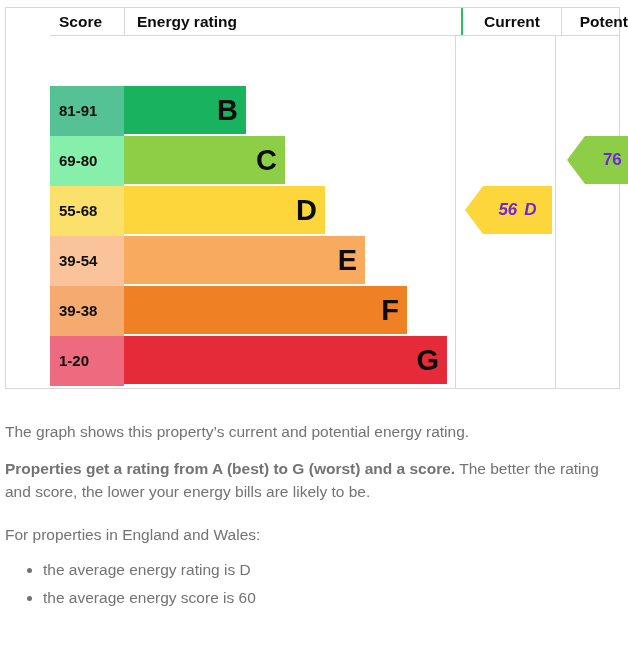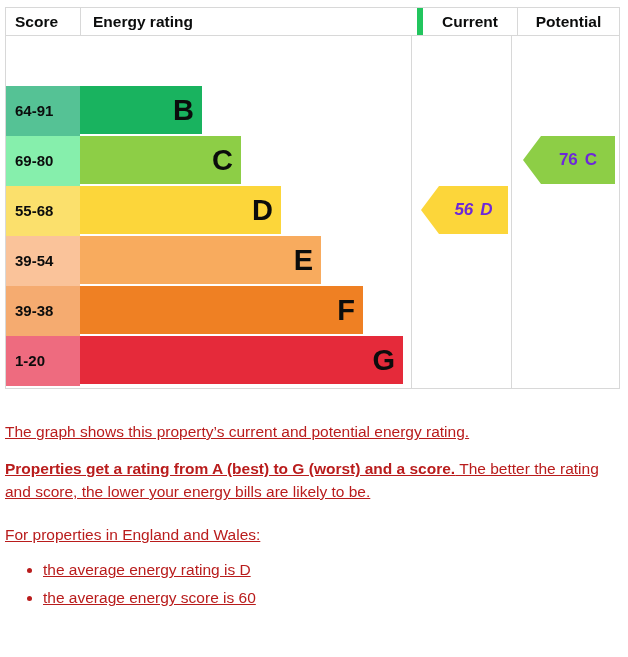--- a/index.html
+++ b/index.html
@@ -19,20 +19,21 @@
   
   #epc-table {
     position: absolute;
     left: 5px;
     top: 7px;
     width: 615px;
     height: 382px;
     border: 1px solid #d8d8d8;
     box-sizing: border-box;
     background: #ffffff;
+    padding-left: 44px;
   }
 
   .epc-header {
     position: relative;
     height: 28px;
     border-bottom: 1px solid #d8d8d8;
     box-sizing: border-box;
   }
   .epc-header .hcell {
     position: absolute;
@@ -40,21 +41,21 @@
     height: 27px;
     line-height: 27px;
     font-size: 15.5px;
     font-weight: bold;
     color: #0b0c0c;
     box-sizing: border-box;
     white-space: nowrap;
   }
   .hcell-score     { left: 0px;   width: 74px;  padding-left: 9px; }
   .hcell-rating    { left: 74px;  width: 337px; padding-left: 12px; border-left: 1px solid #d8d8d8; }
-  .hcell-current   { left: 411px; width: 100px; border-left: 6px solid #22c55e; text-align: center; }
+  .hcell-current   { left: 411px; width: 100px; border-left: 2px solid #22c55e; text-align: center; }
   .hcell-potential { left: 511px; width: 102px; border-left: 1px solid #d8d8d8; text-align: center; }
 
   .epc-body {
     position: relative;
     height: 353px;
   }
 
   
   .vrule {
     position: absolute;
@@ -121,22 +122,21 @@
   .badge .score-num { margin-right: 7px; }
 
   
   #epc-notes {
     position: absolute;
     left: 5px;
     top: 420px;
     width: 616px;
     font-size: 15.5px;
     line-height: 23px;
-    color: #b91c1c;
-    text-decoration: underline;
+    color: #737373;
   }
   #epc-notes p { margin: 0 0 20px 0; }
   #epc-notes p.tight { margin-bottom: 14px; }
   #epc-notes strong { font-weight: bold; }
   #epc-notes ul {
     margin: 12px 0 0 0;
     padding-left: 38px;
     list-style: disc;
   }
   #epc-notes li { margin-bottom: 5px; }
@@ -151,21 +151,21 @@
     <div class="hcell hcell-rating">Energy rating</div>
     <div class="hcell hcell-current">Current</div>
     <div class="hcell hcell-potential">Potential</div>
   </div>
 
   <div class="epc-body">
     <div class="vrule vrule-a"></div>
     <div class="vrule vrule-b"></div>
 
     <div class="band-row" style="top:50px">
-      <div class="band-score" style="background: rgb(85, 194, 149);">64-91</div>
+      <div class="band-score" style="background: rgb(85, 194, 149);">81-91</div>
       <div class="band-bar" style="background: rgb(25, 179, 95); width: 122px;"><span class="band-letter">B</span></div>
     </div>
     <div class="band-row" style="top:100px">
       <div class="band-score" style="background: #86efac;">69-80</div>
       <div class="band-bar" style="background: rgb(141, 206, 70); width: 161px;"><span class="band-letter">C</span></div>
     </div>
     <div class="band-row" style="top:150px">
       <div class="band-score" style="background: rgb(251, 224, 108);">55-68</div>
       <div class="band-bar" style="background: rgb(252, 214, 58); width: 201px;"><span class="band-letter">D</span></div>
     </div>

